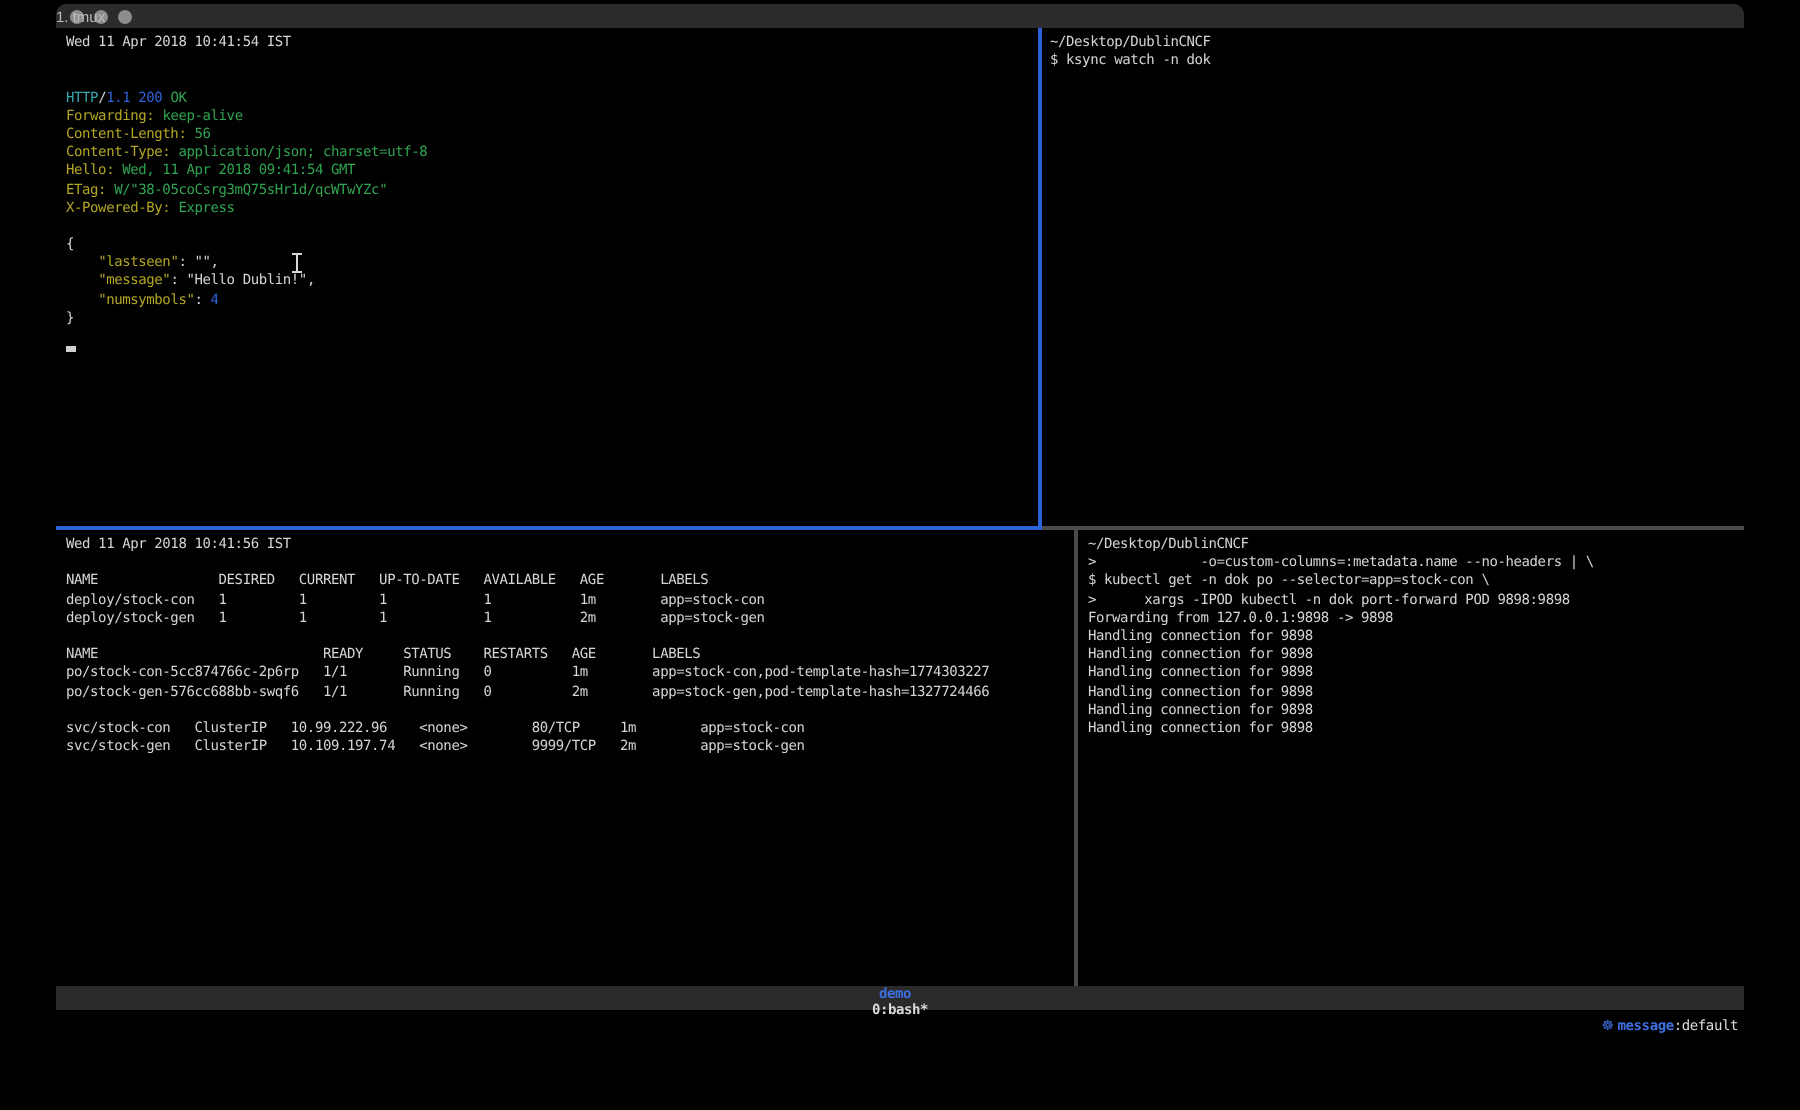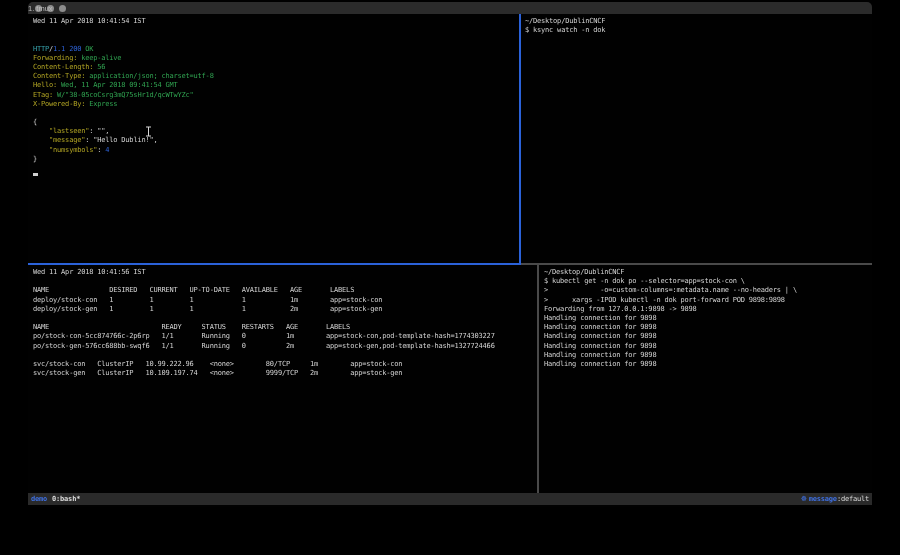--- a/index.html
+++ b/index.html
@@ -36,21 +36,21 @@
   #pane-tr{left:493px;top:12px;width:351px;height:249px;padding-left:4px;}
   #pane-bl{left:0;top:263px;width:509px;height:228px;}
   #pane-br{left:511px;top:263px;width:333px;height:228px;}
   .div-v-top{position:absolute;left:491px;top:12px;width:2px;height:251px;background:#2b62d9;}
   .div-h-blue{position:absolute;left:0;top:261px;width:493px;height:2px;background:#2b62d9;}
   .div-h-gray{position:absolute;left:493px;top:261px;width:351px;height:2px;background:#4a4a4a;}
   .div-v-bot{position:absolute;left:509px;top:263px;width:2px;height:228px;background:#4a4a4a;}
   .statusbar{
     position:absolute;left:0;top:491px;width:100%;height:12px;background:#2a2a2a;
     display:flex;align-items:center;padding:0 3px;box-sizing:border-box;
-    font-size:7px;letter-spacing:-0.2px;
+    font-size:7px;letter-spacing:-0.2px;flex-direction:column;
   }
   .sb-session{color:#3e6fe0;font-weight:bold;margin-right:5px;}
   .sb-window{color:#dcdcdc;font-weight:bold;}
   .sb-right{margin-left:auto;display:flex;align-items:center;}
   .sb-icon{color:#3e6fe0;font-family:"DejaVu Sans",sans-serif;font-size:7px;margin-right:2px;}
   .sb-ctx{color:#3e6fe0;font-weight:bold;}
   .sb-ns{color:#dcdcdc;}
   .mouse-cursor{position:absolute;left:117px;top:120px;}
 </style>
 </head>
@@ -99,22 +99,22 @@
       <div class="line"></div>
       <div class="line"><span class="c-fg">NAME                            READY     STATUS    RESTARTS   AGE       LABELS</span></div>
       <div class="line"><span class="c-fg">po/stock-con-5cc874766c-2p6rp   1/1       Running   0          1m        app=stock-con,pod-template-hash=1774303227</span></div>
       <div class="line"><span class="c-fg">po/stock-gen-576cc688bb-swqf6   1/1       Running   0          2m        app=stock-gen,pod-template-hash=1327724466</span></div>
       <div class="line"></div>
       <div class="line"><span class="c-fg">svc/stock-con   ClusterIP   10.99.222.96    &lt;none&gt;        80/TCP     1m        app=stock-con</span></div>
       <div class="line"><span class="c-fg">svc/stock-gen   ClusterIP   10.109.197.74   &lt;none&gt;        9999/TCP   2m        app=stock-gen</span></div>
     </div>
   <div class="pane" id="pane-br">
       <div class="line"><span class="c-fg">~/Desktop/DublinCNCF</span></div>
+      <div class="line"><span class="c-fg">&gt;             -o=custom-columns=:metadata.name --no-headers | \</span></div>
       <div class="line"><span class="c-fg">$ kubectl get -n dok po --selector=app=stock-con \</span></div>
-      <div class="line"><span class="c-fg">&gt;             -o=custom-columns=:metadata.name --no-headers | \</span></div>
       <div class="line"><span class="c-fg">&gt;      xargs -IPOD kubectl -n dok port-forward POD 9898:9898</span></div>
       <div class="line"><span class="c-fg">Forwarding from 127.0.0.1:9898 -&gt; 9898</span></div>
       <div class="line"><span class="c-fg">Handling connection for 9898</span></div>
       <div class="line"><span class="c-fg">Handling connection for 9898</span></div>
       <div class="line"><span class="c-fg">Handling connection for 9898</span></div>
       <div class="line"><span class="c-fg">Handling connection for 9898</span></div>
       <div class="line"><span class="c-fg">Handling connection for 9898</span></div>
       <div class="line"><span class="c-fg">Handling connection for 9898</span></div>
     </div>
 

